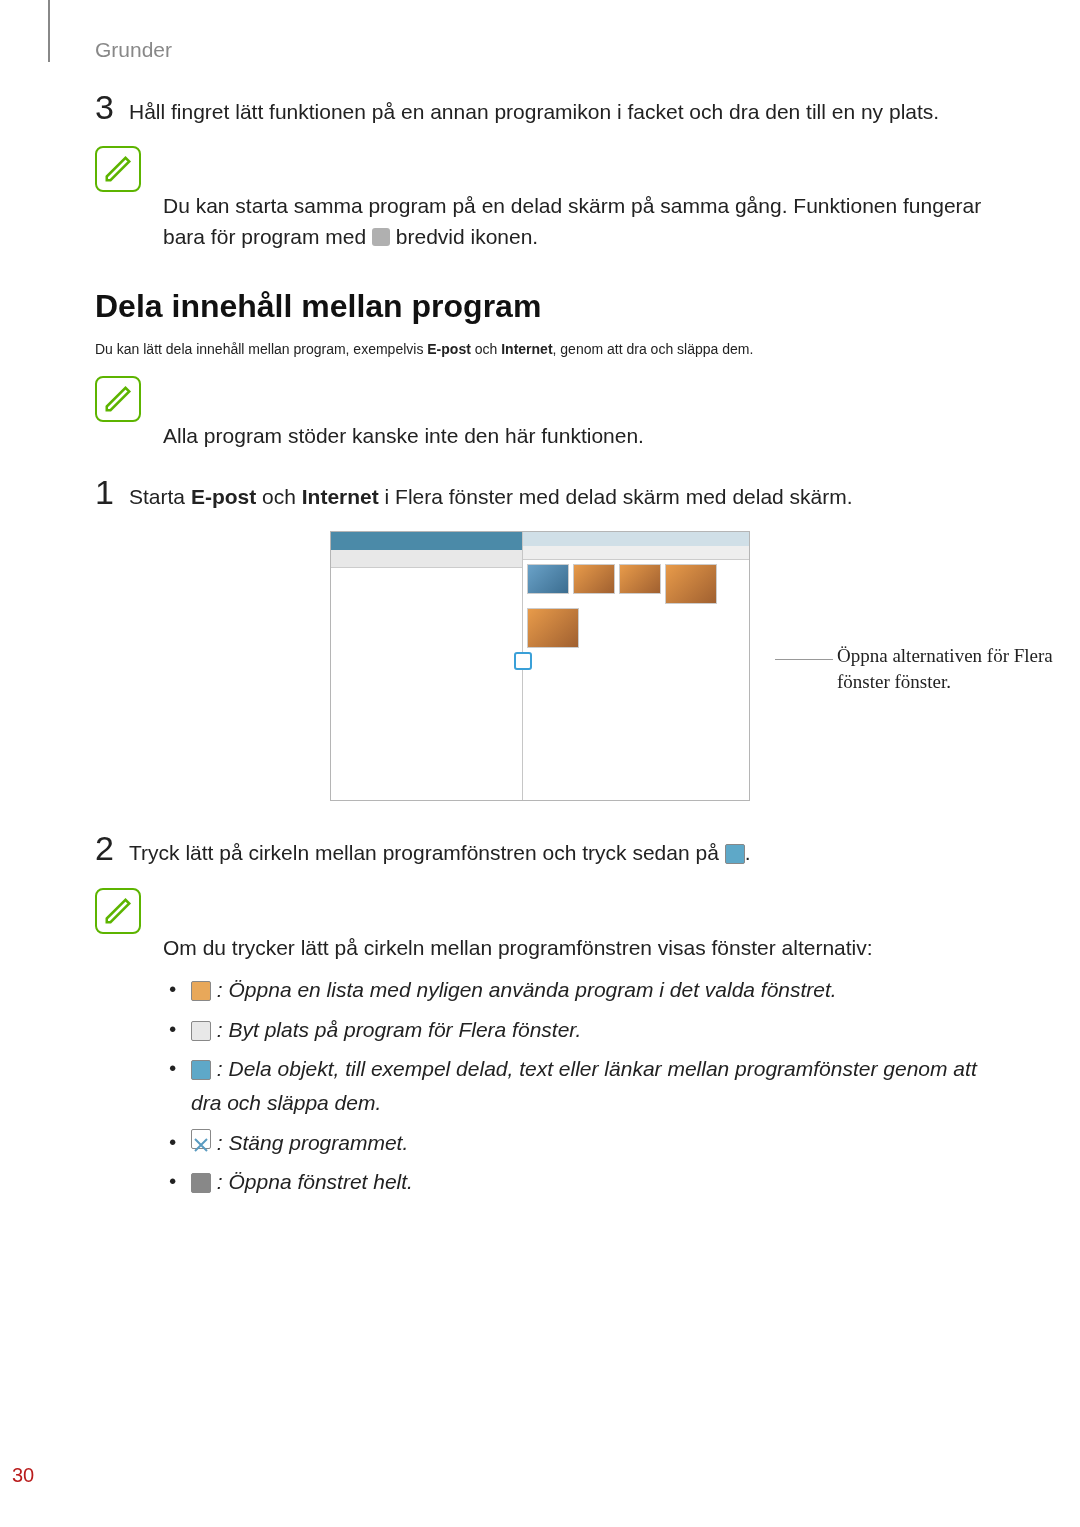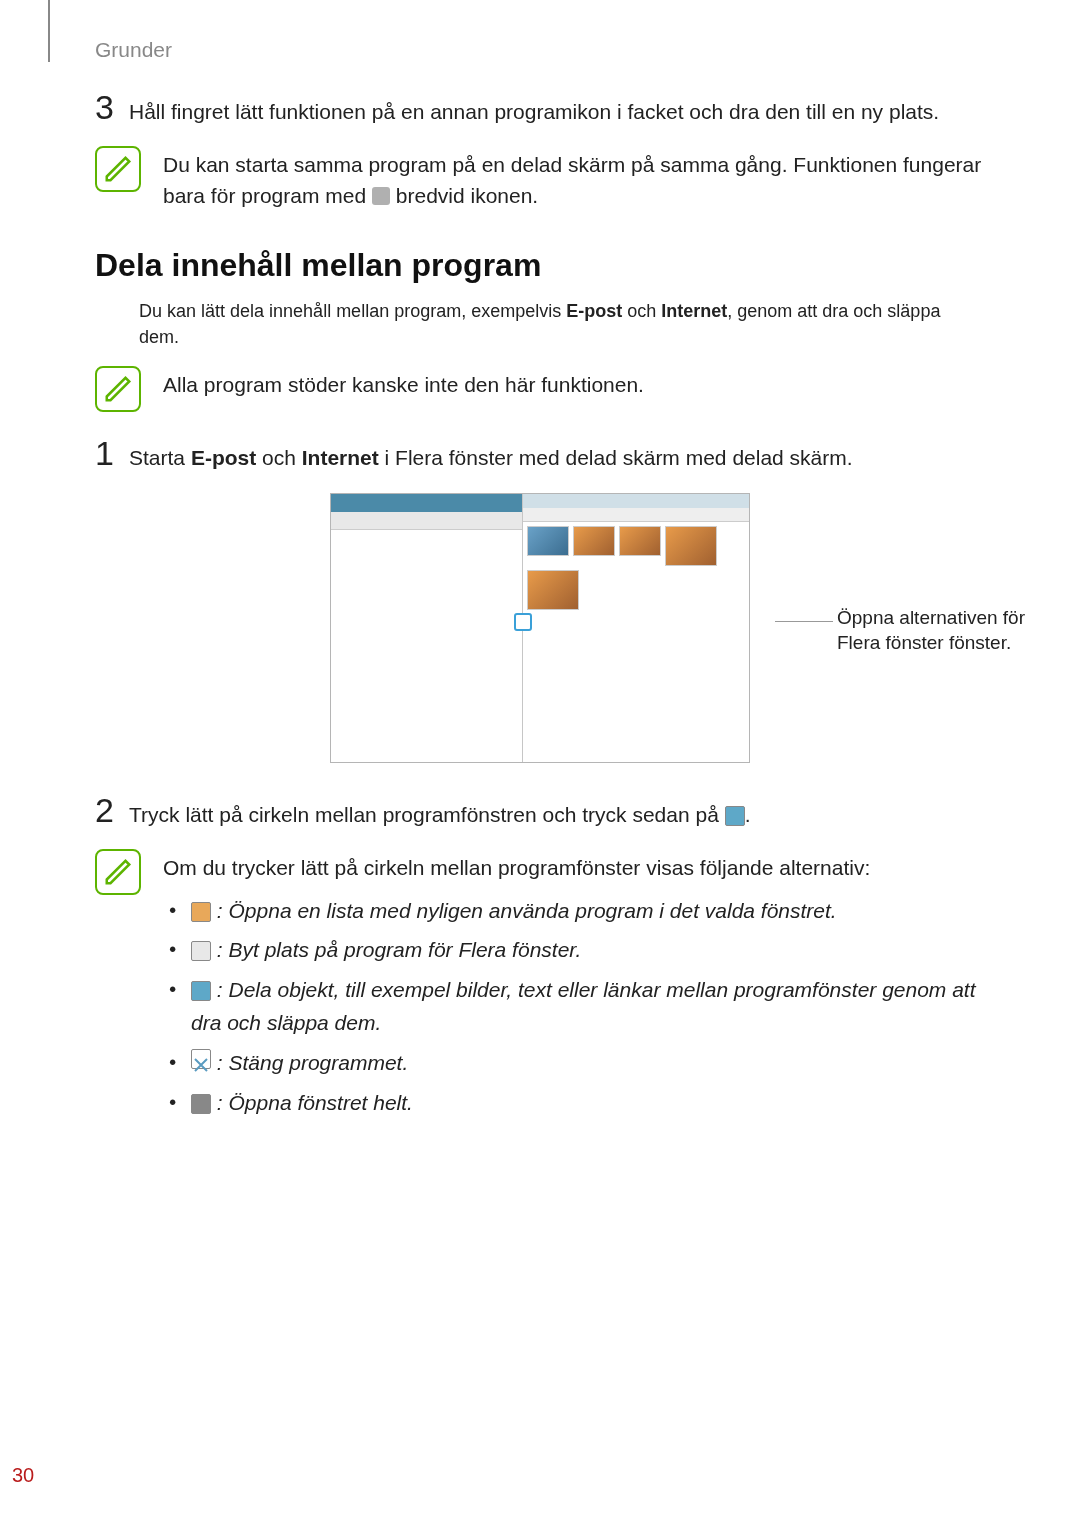--- a/index.html
+++ b/index.html
@@ -60,41 +60,41 @@
     align-items: center;
     justify-content: center;
     flex-shrink: 0;
     margin-right: 22px;
   }
   .note-icon svg { width: 30px; height: 30px; }
   .note-text {
     font-size: 21px;
     line-height: 1.45;
     padding-top: 4px;
+    margin-top: 41px;
   }
   .inline-icon {
     display: inline-block;
     width: 18px;
     height: 18px;
     background: #b0b0b0;
     border-radius: 3px;
     vertical-align: -2px;
   }
   .h2-title {
     font-size: 32px;
     font-weight: bold;
     margin-top: 36px;
     margin-bottom: 14px;
     color: #111;
   }
   .body-para {
-    font-size: 18px;
+    font-size: 14px;
     line-height: 1.45;
     margin-bottom: 16px;
-    margin-left: 44px;
   }
   .bold { font-weight: bold; }
   .figure-wrap {
     position: relative;
     margin: 18px 0 30px 0;
     display: flex;
     justify-content: center;
   }
   .figure {
     width: 420px;
@@ -177,20 +177,21 @@
     background: #999;
   }
   .fig-callout-text {
     position: absolute;
     left: 742px;
     top: 112px;
     font-size: 19px;
     line-height: 1.35;
     color: #222;
     width: 230px;
+    font-family: Liberation Serif, serif;
   }
   .inline-small-icon {
     display: inline-block;
     width: 20px;
     height: 20px;
     vertical-align: -4px;
     border: 1px solid #888;
     border-radius: 2px;
   }
   .ic-share { background: #5ea8c8; }
@@ -309,30 +310,30 @@
     </div>
   </div>
 
   <div class="note-box">
     <div class="note-icon">
       <svg viewBox="0 0 24 24">
           <path d="M3 18 L18 3 L21 6 L6 21 L3 21 Z" fill="none" stroke="#5db400" stroke-width="2"></path>
         </svg>
     </div>
     <div class="note-text">
-      <div>Om du trycker lätt på cirkeln mellan programfönster visas följande alternativ:</div>
+      <div>Om du trycker lätt på cirkeln mellan programfönstren visas fönster alternativ:</div>
       <ul class="bullet-list">
         <li>
           <span class="inline-small-icon ic-recent"></span><span> : Öppna en lista med nyligen använda program i det valda fönstret.</span>
         </li>
         <li>
           <span class="inline-small-icon ic-swap"></span><span> : Byt plats på program för Flera fönster.</span>
         </li>
         <li>
-          <span class="inline-small-icon ic-drag"></span><span> : Dela objekt, till exempel bilder, text eller länkar mellan programfönster genom att dra och släppa dem.</span>
+          <span class="inline-small-icon ic-drag"></span><span> : Dela objekt, till exempel delad, text eller länkar mellan programfönster genom att dra och släppa dem.</span>
         </li>
         <li>
           <span class="inline-small-icon ic-close"><svg viewBox="0 0 18 18">
                 <path d="M3 3 L15 15 M15 3 L3 15" stroke="#5a9bc0" stroke-width="2"></path>
               </svg></span><span> : Stäng programmet.</span>
         </li>
         <li>
           <span class="inline-small-icon ic-max"></span><span> : Öppna fönstret helt.</span>
         </li>
       </ul>

